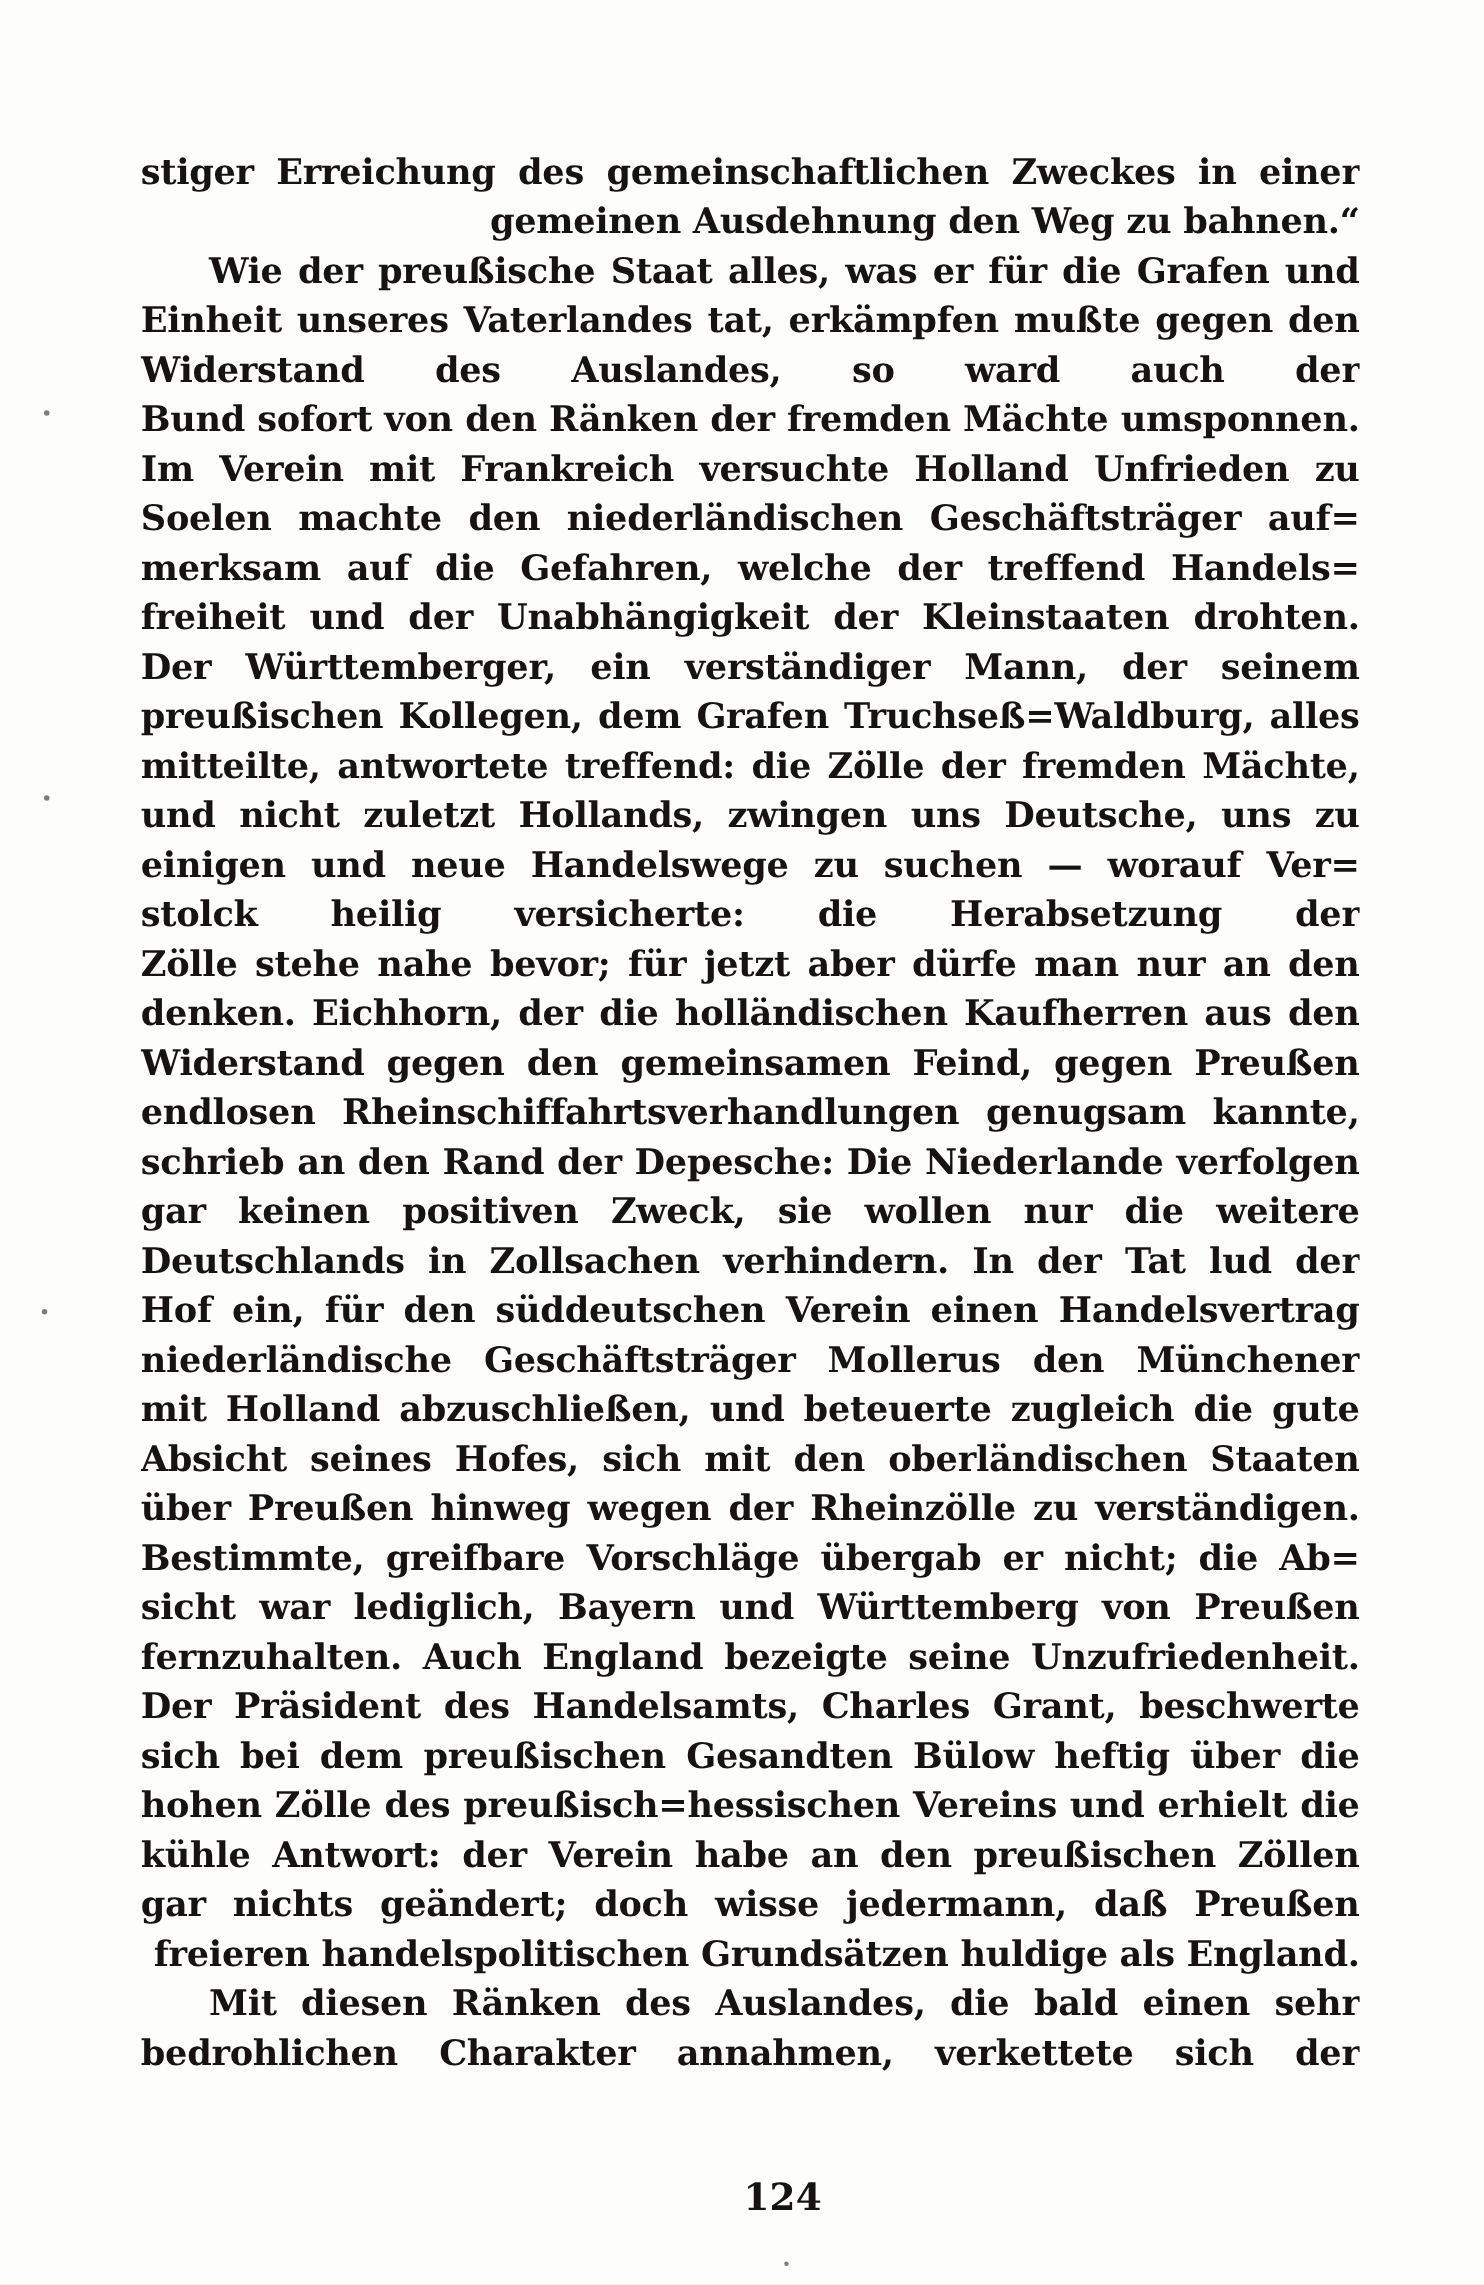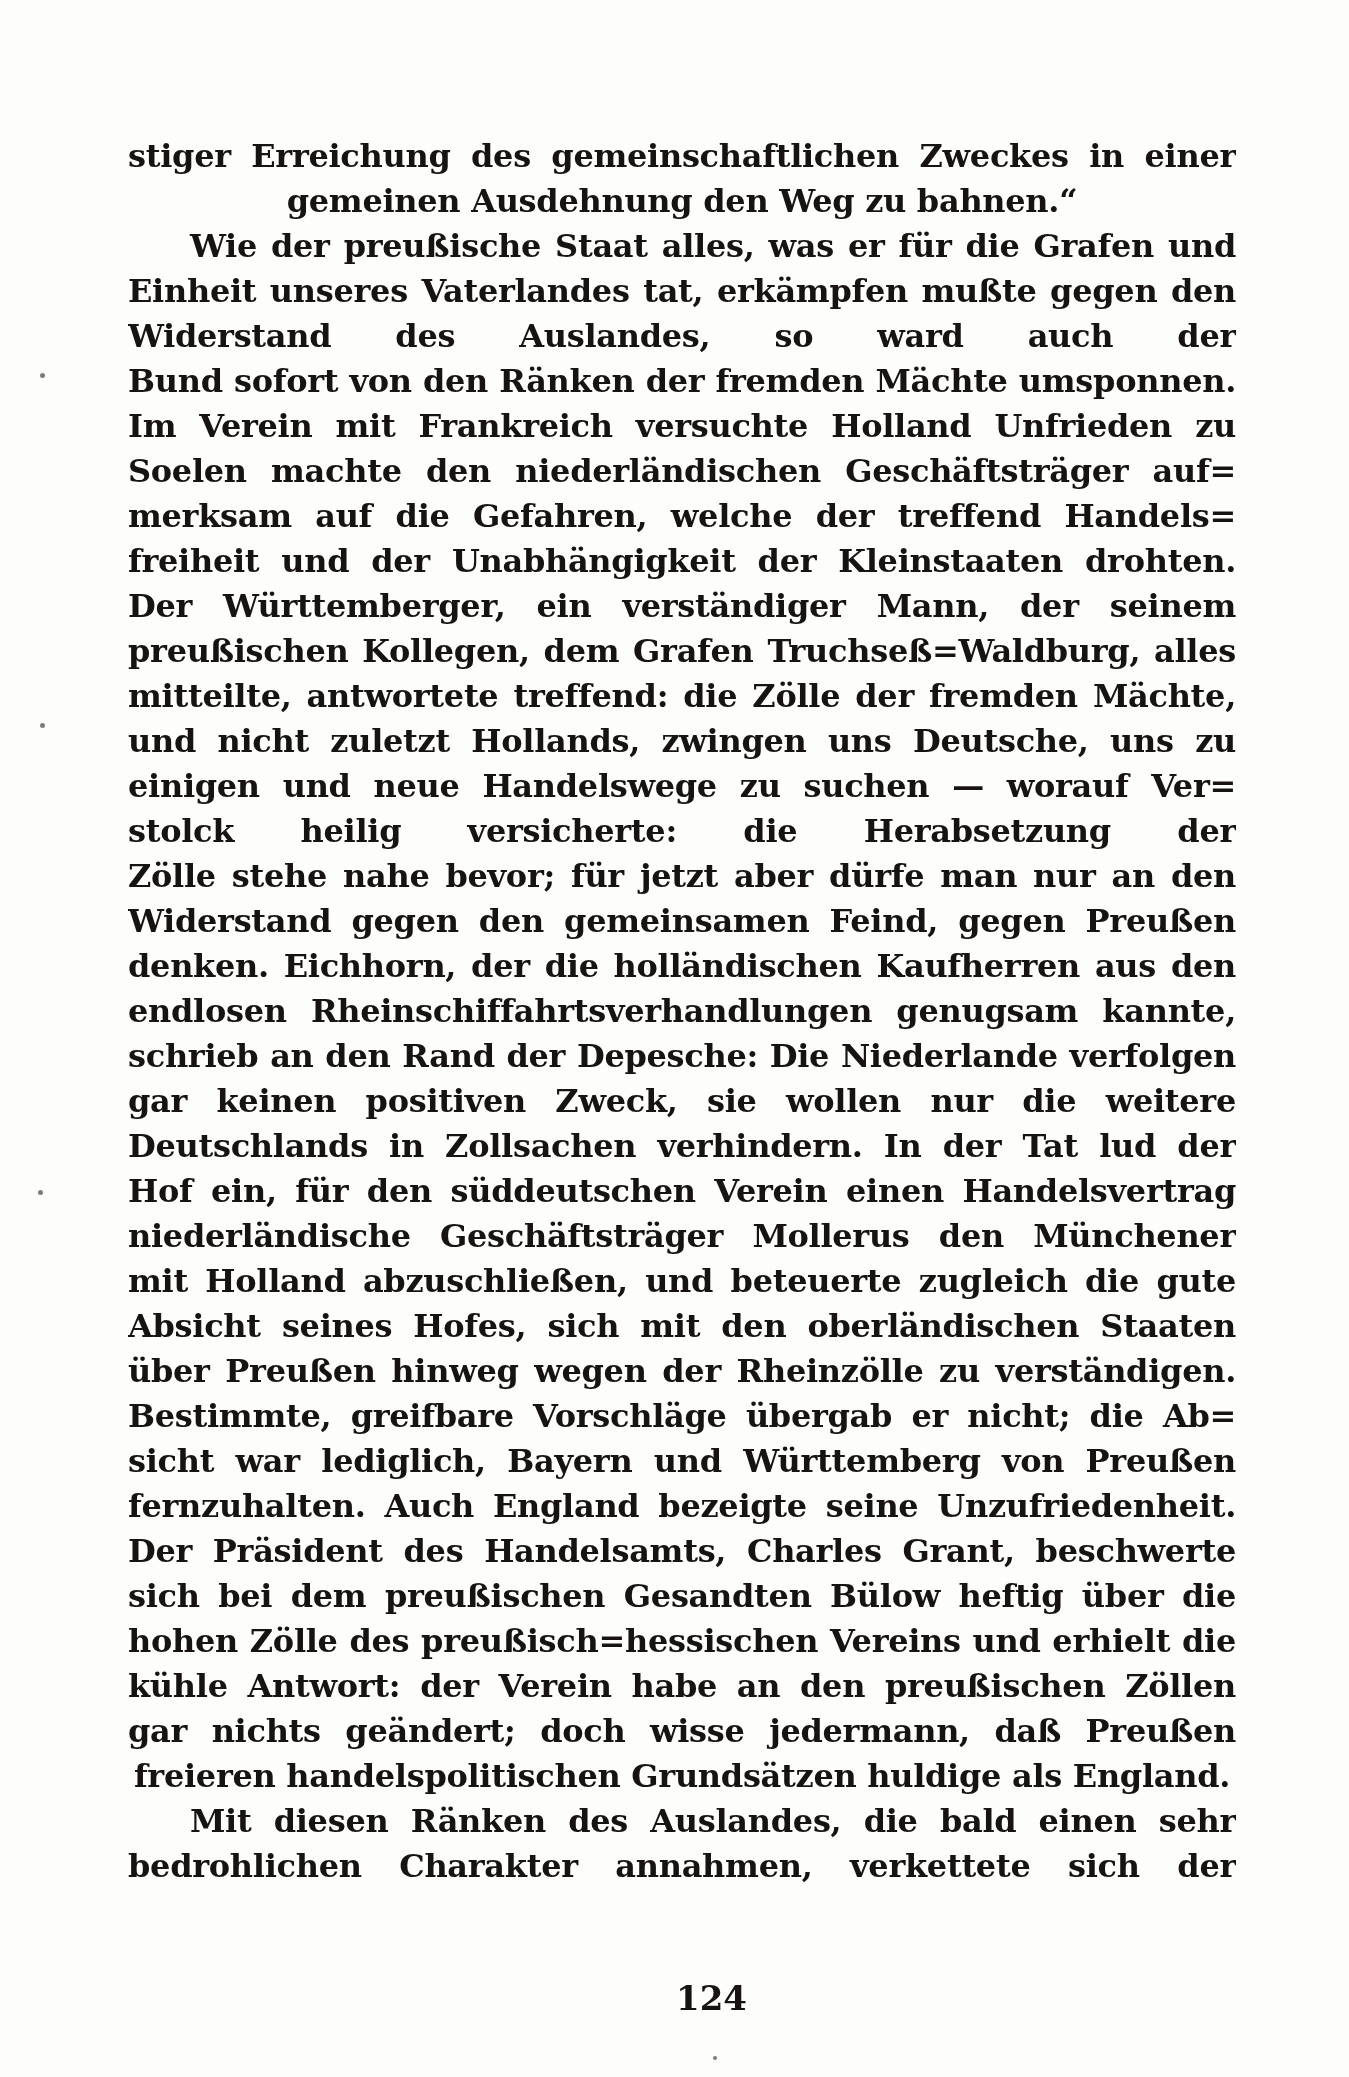--- a/index.html
+++ b/index.html
@@ -23,21 +23,21 @@
   }
   .line {
     font-family: "DejaVu Serif", "Liberation Serif", serif;
     font-weight: bold;
     font-size: 32px;
     letter-spacing: -0.3px;
     line-height: 45px;
     height: 45px;
     overflow: hidden;
     color: #161310;
-    text-align: center;
+    text-align: right;
   }
   .line.just {
     text-align: justify;
   }
   .line.just::after {
     content: "";
     display: inline-block;
     width: 100%;
     height: 0;
   }
@@ -82,22 +82,22 @@
       <div class="line just">Soelen machte den niederländischen Geschäftsträger auf=</div>
       <div class="line just">merksam auf die Gefahren, welche der treffend Handels=</div>
       <div class="line just">freiheit und der Unabhängigkeit der Kleinstaaten drohten.</div>
       <div class="line just">Der Württemberger, ein verständiger Mann, der seinem</div>
       <div class="line just">preußischen Kollegen, dem Grafen Truchseß=Waldburg, alles</div>
       <div class="line just">mitteilte, antwortete treffend: die Zölle der fremden Mächte,</div>
       <div class="line just">und nicht zuletzt Hollands, zwingen uns Deutsche, uns zu</div>
       <div class="line just">einigen und neue Handelswege zu suchen — worauf Ver=</div>
       <div class="line just">stolck heilig versicherte: die Herabsetzung der niederländischen</div>
       <div class="line just">Zölle stehe nahe bevor; für jetzt aber dürfe man nur an den</div>
+      <div class="line just">denken. Eichhorn, der die holländischen Kaufherren aus den</div>
       <div class="line just">Widerstand gegen den gemeinsamen Feind, gegen Preußen</div>
-      <div class="line just">denken. Eichhorn, der die holländischen Kaufherren aus den</div>
       <div class="line just">endlosen Rheinschiffahrtsverhandlungen genugsam kannte,</div>
       <div class="line just">schrieb an den Rand der Depesche: Die Niederlande verfolgen</div>
       <div class="line just">gar keinen positiven Zweck, sie wollen nur die weitere Einigung</div>
       <div class="line just">Deutschlands in Zollsachen verhindern. In der Tat lud der</div>
       <div class="line just">Hof ein, für den süddeutschen Verein einen Handelsvertrag</div>
       <div class="line just">niederländische Geschäftsträger Mollerus den Münchener</div>
       <div class="line just">mit Holland abzuschließen, und beteuerte zugleich die gute</div>
       <div class="line just">Absicht seines Hofes, sich mit den oberländischen Staaten</div>
       <div class="line just">über Preußen hinweg wegen der Rheinzölle zu verständigen.</div>
       <div class="line just">Bestimmte, greifbare Vorschläge übergab er nicht; die Ab=</div>

